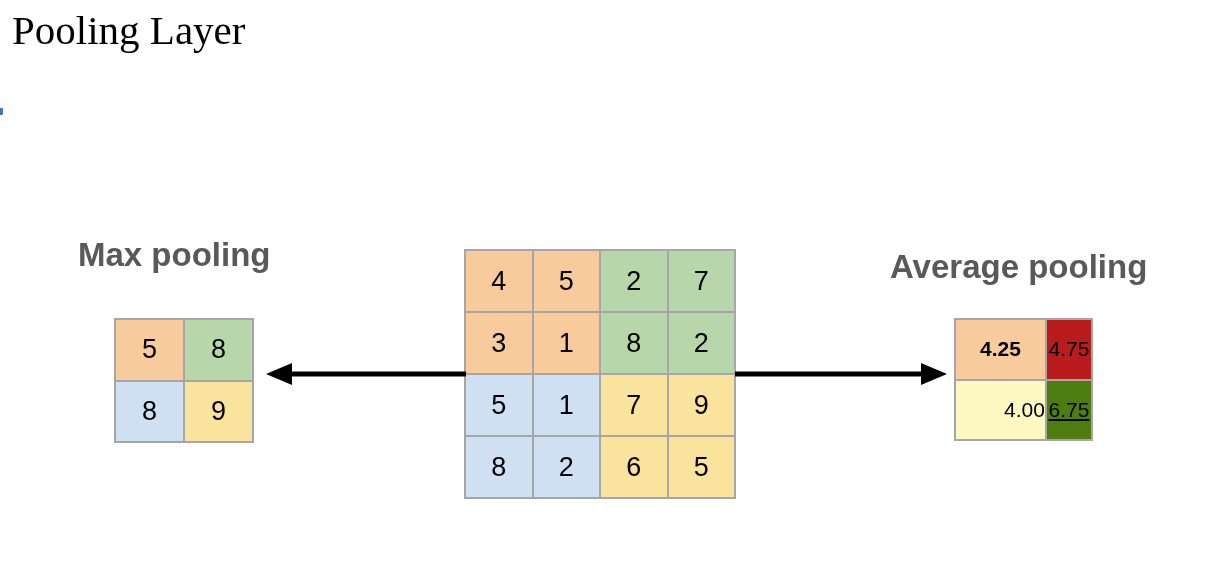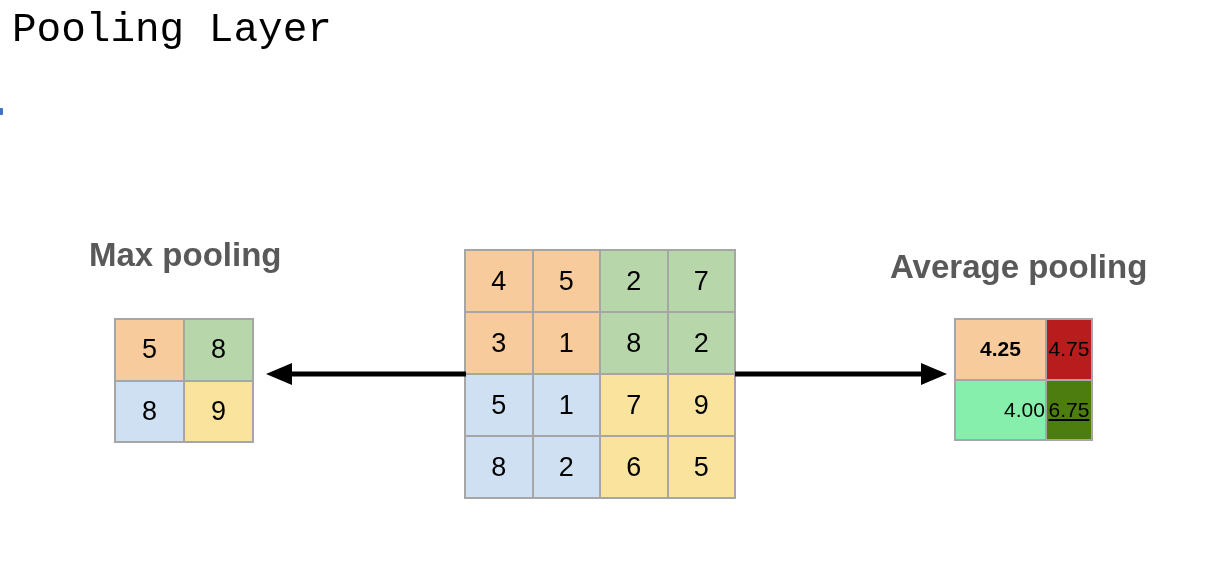--- a/index.html
+++ b/index.html
@@ -14,21 +14,21 @@
     background: #ffffff;
     overflow: hidden;
     font-family: "Liberation Sans", sans-serif;
   }
 
   
   #slide-title {
     position: absolute;
     left: 12px;
     top: 8px;
-    font-family: Liberation Mono, monospace;
+    font-family: Liberation Serif, serif;
     font-size: 41px;
     line-height: 1.1;
     color: #000000;
     white-space: nowrap;
   }
   #bullet-row {
     position: absolute;
     left: 0px;
     top: 91px;
     height: 40px;
@@ -54,21 +54,21 @@
 
   
   .panel-heading {
     position: absolute;
     font-family: "Liberation Sans", sans-serif;
     font-weight: bold;
     font-size: 33px;
     color: #595959;
     white-space: nowrap;
   }
-  #heading-max      { left: 89px;  top: 236px; text-align: right; }
+  #heading-max      { left: 78px;  top: 236px; text-align: right; }
   #heading-map      { left: 473px; top: 192px; }
   #heading-avg      { left: 890px; top: 236px; margin-top: 12px; }
 
   
   .grid {
     position: absolute;
     display: grid;
     background: #a6a6a6;
     gap: 2px;
     border: 2px solid #a6a6a6;
@@ -159,21 +159,21 @@
       <div class="cell" style="background: rgb(250, 227, 156);">9</div>
       <div class="cell" style="background: rgb(207, 224, 242);">8</div>
       <div class="cell" style="background: rgb(207, 224, 242);">2</div>
       <div class="cell" style="background: rgb(250, 227, 156);">6</div>
       <div class="cell" style="background: rgb(250, 227, 156);">5</div>
     </div>
 
   <div id="grid-avg" class="grid">
       <div class="cell" style="background: rgb(248, 203, 156); font-weight: bold;">4.25</div>
       <div class="cell" style="background: #b91c1c;">4.75</div>
-      <div class="cell" style="background: #86efac; padding-left: 48px;">4.00</div>
+      <div class="cell" style="background: #fef9c3; padding-left: 48px;">4.00</div>
       <div class="cell" style="background: #4d7c0f; text-decoration: underline;">6.75</div>
     </div>
 
   <svg id="arrow-left" class="arrow-svg" width="202" height="22">
     <line x1="200" y1="11" x2="18" y2="11" stroke="#000000" stroke-width="5"></line>
     <polygon points="0,11 26,0 26,22" fill="#000000"></polygon>
   </svg>
 
   <svg id="arrow-right" class="arrow-svg" width="216" height="22">
     <line x1="2" y1="11" x2="196" y2="11" stroke="#000000" stroke-width="5"></line>

